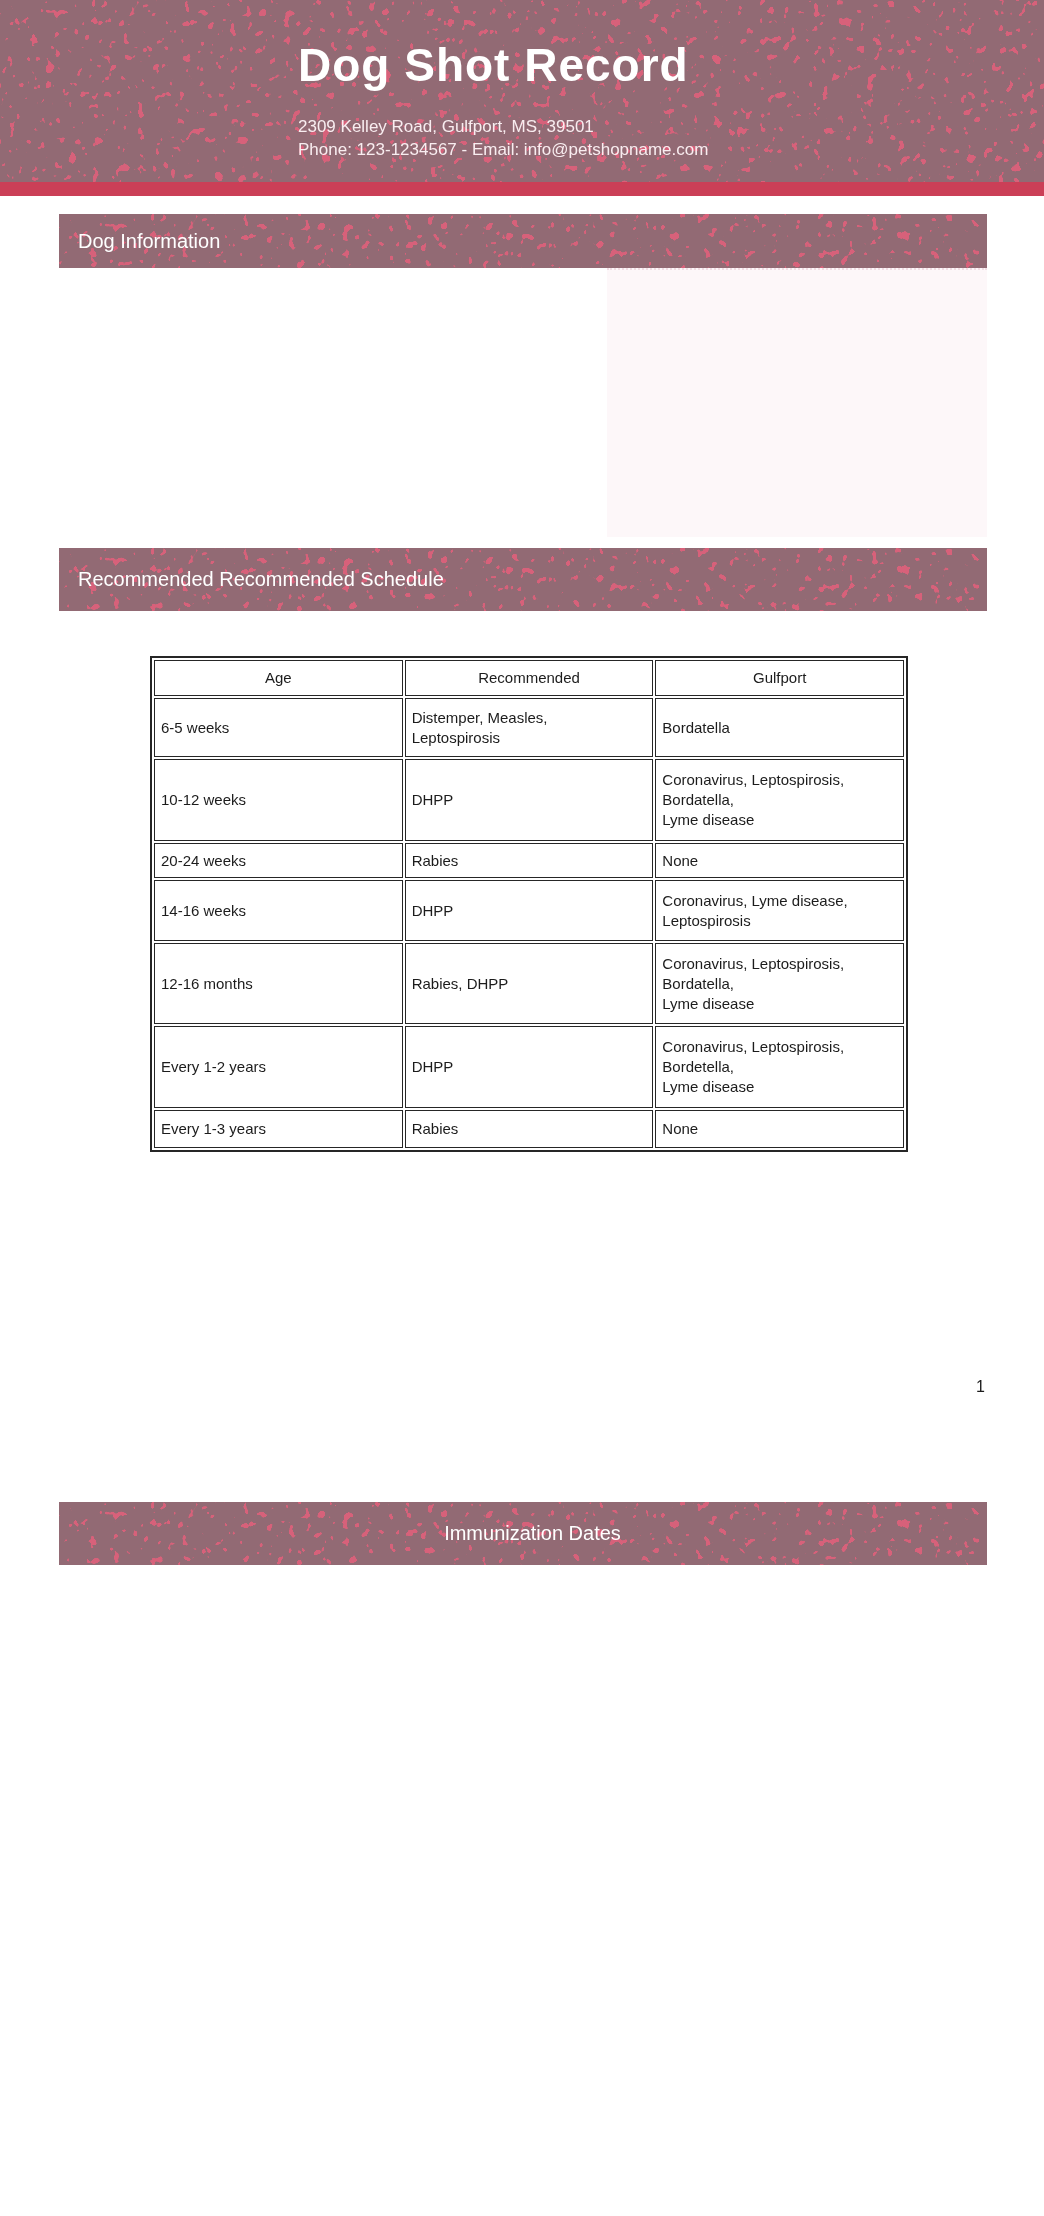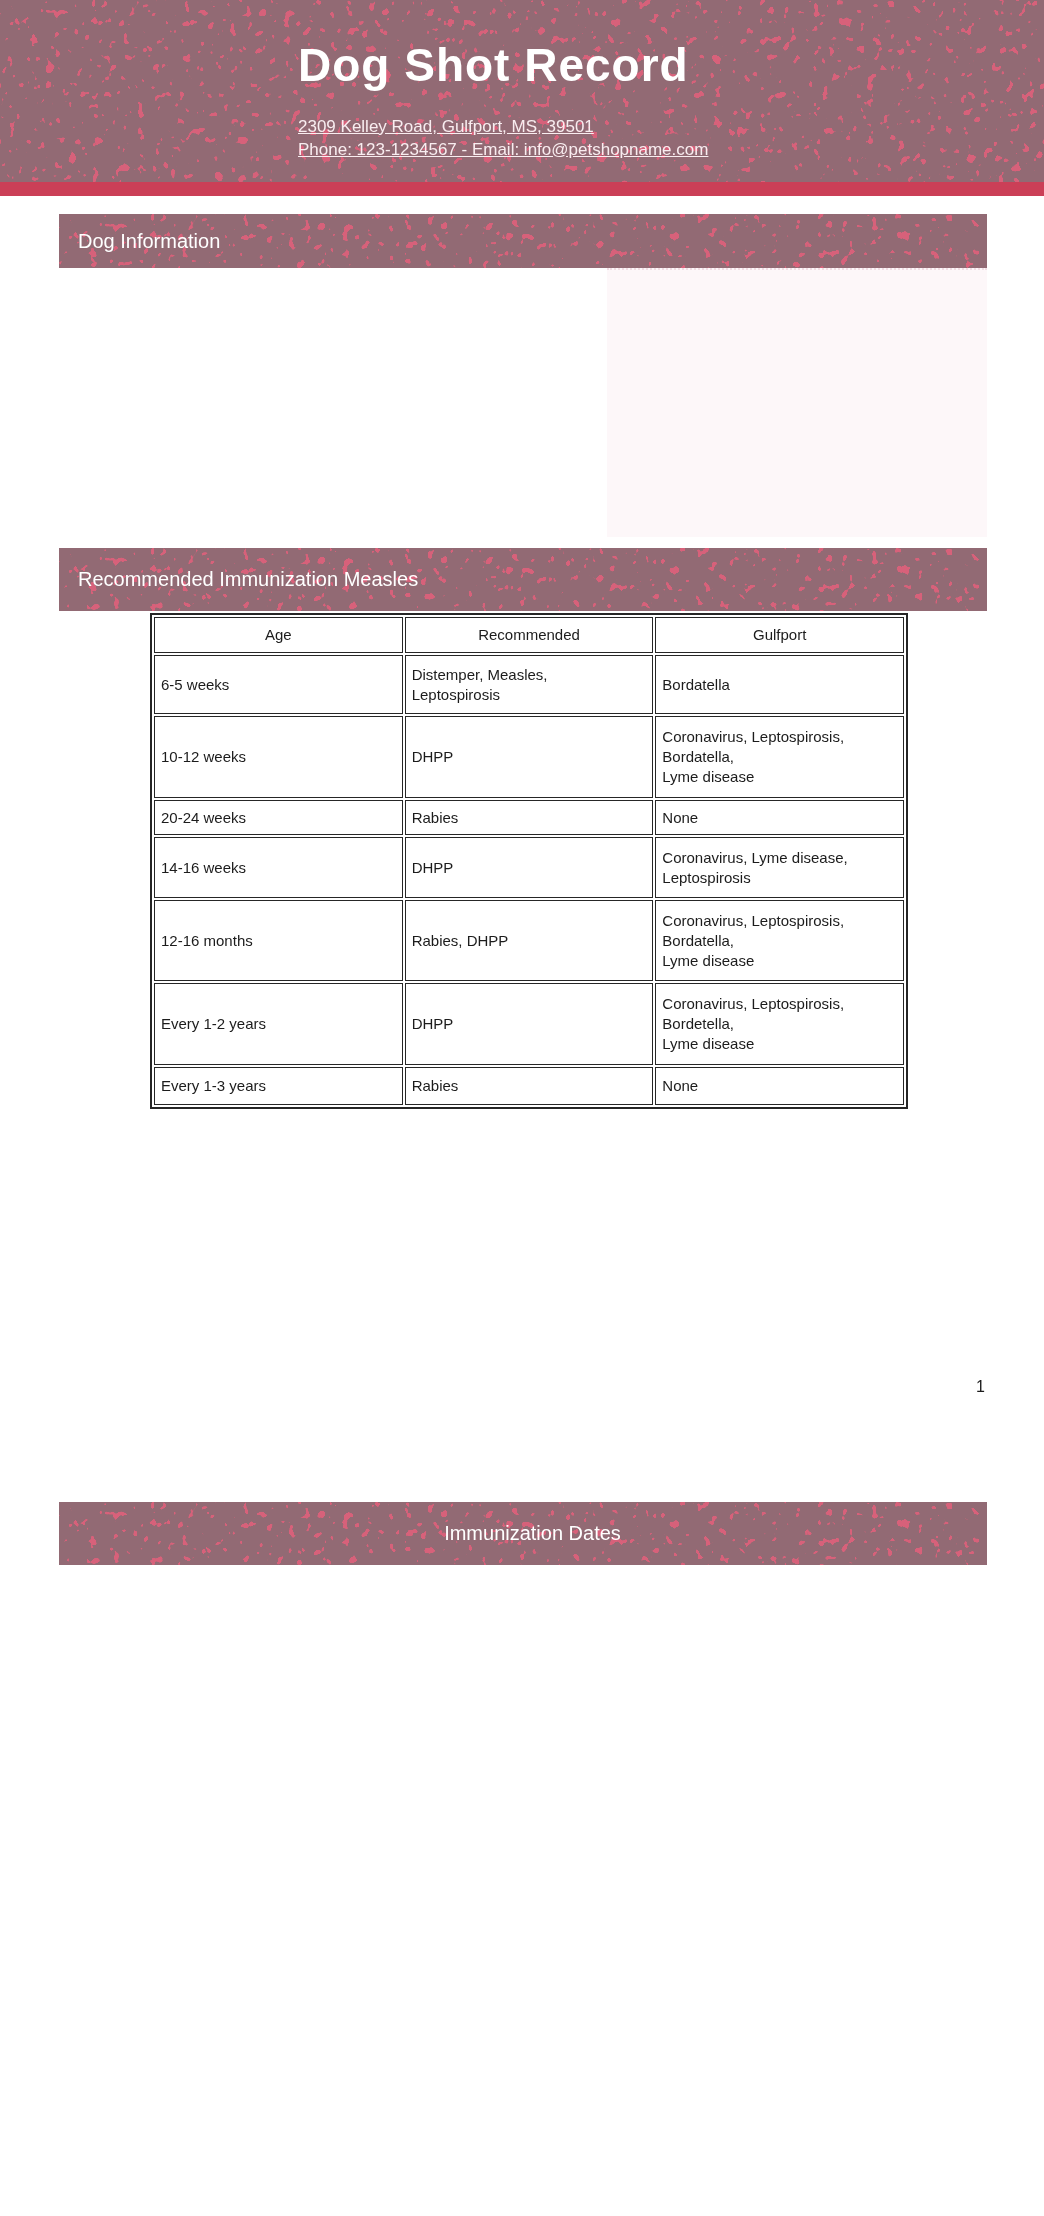--- a/index.html
+++ b/index.html
@@ -24,21 +24,20 @@
     font-size:46px;
     font-weight:800;
     letter-spacing:1px;
     line-height:1.1;
   }
   .header-contact{
     margin-top:24px;
     color:#f9edf0;
     font-size:17px;
     line-height:23px;
-    text-decoration:underline;
   }
   .strip{
     position:absolute;left:0;top:182px;width:1044px;height:14px;
     background:#cb3f57;
   }
   
   .section-bar{
     position:absolute;left:59px;width:928px;
     background:#d7617a;
     color:#ffffff;
@@ -57,21 +56,21 @@
   .header .header-inner{z-index:2;}
   
   .panel-light{
     position:absolute;left:607px;top:268px;width:380px;height:269px;
     background:#fdf7f9;
     border-top:2px dotted #f2dde4;
     box-sizing:border-box;
   }
   
   .tbl-wrap{
-    position:absolute;left:150px;top:613px;width:758px;
+    position:absolute;left:150px;top:656px;width:758px;
   }
   table.sched{
     width:100%;
     border-collapse:separate;
     border-spacing:2px;
     background:#ffffff;
     border:2px solid #262626;
     font-size:15px;
     color:#1c1c1c;
   }
@@ -135,21 +134,21 @@
         <rect width="100%" height="100%" filter="url(#speckleF)"></rect>
       </svg>
     <span class="bar-label">Dog Information</span>
   </div>
   <div class="panel-light"></div>
 
   <div class="section-bar bar-schedule">
     <svg class="speckle">
         <rect width="100%" height="100%" filter="url(#speckleF)"></rect>
       </svg>
-    <span class="bar-label">Recommended Immunization Measles</span>
+    <span class="bar-label">Recommended Recommended Schedule</span>
   </div>
 
   <div class="tbl-wrap">
     <table class="sched">
       <thead>
         <tr>
           <th>Age</th>
           <th>Recommended</th>
           <th>Gulfport</th>
         </tr>

